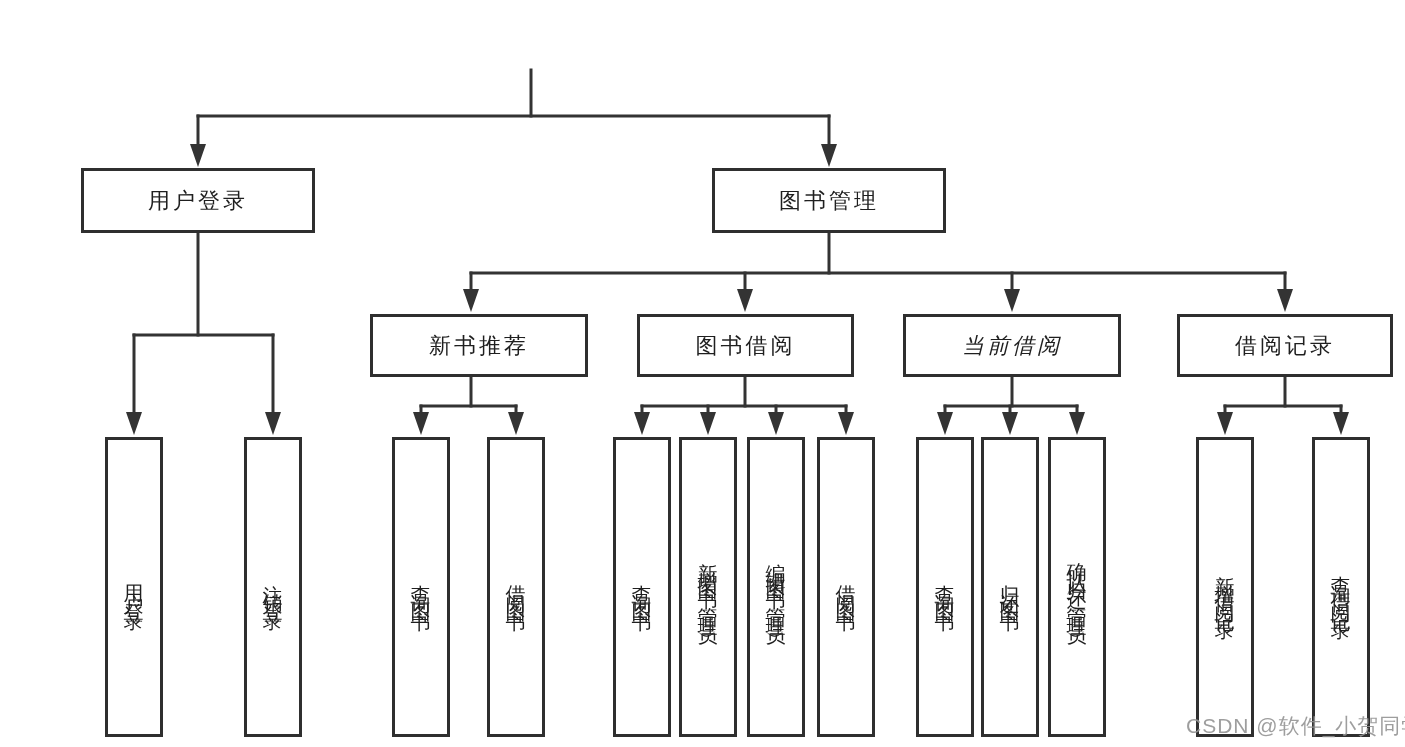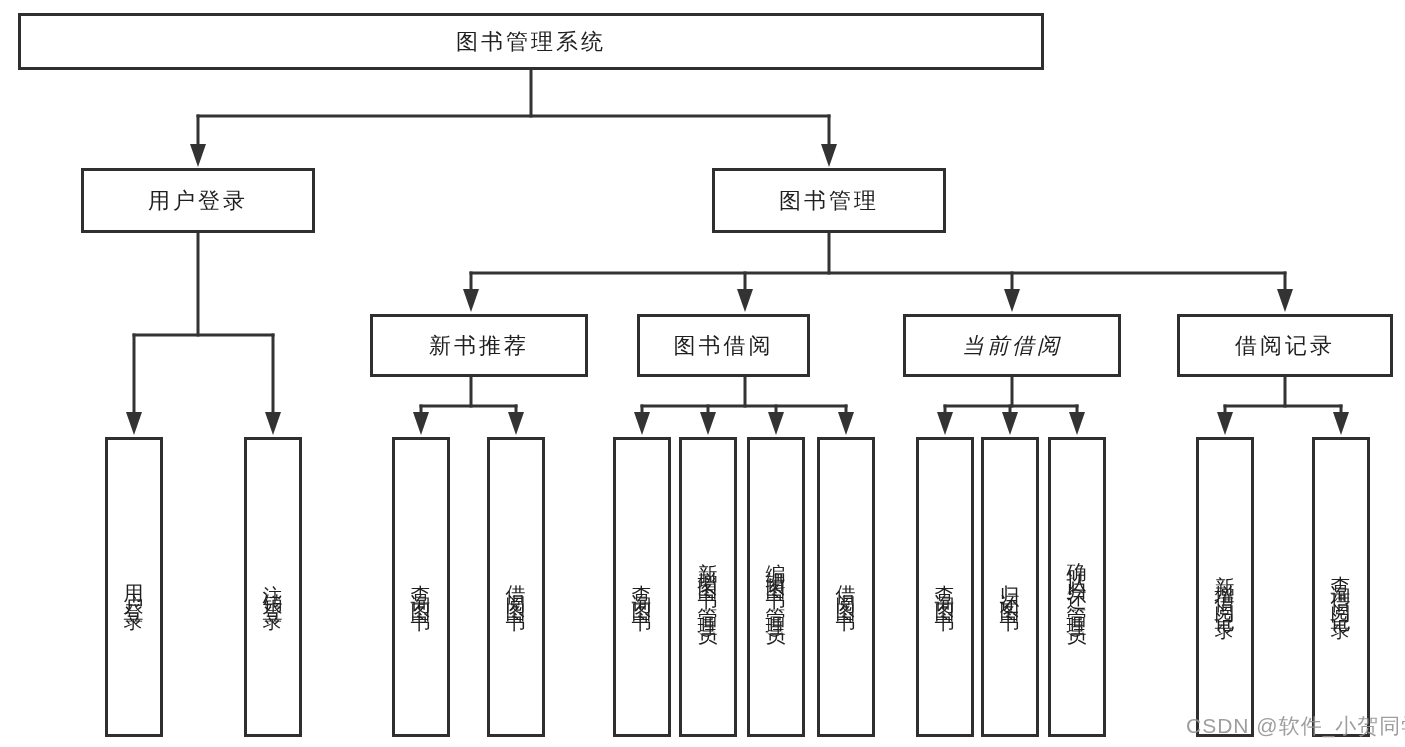--- a/index.html
+++ b/index.html
@@ -30,21 +30,21 @@
     color: #1f1f1f;
   }
 
   .hbox { font-size: 22px; letter-spacing: 3px; white-space: nowrap; }
 
   .root-box  { left: 18px;  top: 13px;  width: 1026px; height: 57px; }
   .b-user    { left: 81px;  top: 168px; width: 234px;  height: 65px; }
   .b-book    { left: 712px; top: 168px; width: 234px;  height: 65px; }
 
   .g-newbook { left: 362px;  top: 314px; width: 218px; height: 63px; margin-left: 8px; }
-  .g-borrow  { left: 637px;  top: 314px; width: 173px; height: 63px; }
+  .g-borrow  { left: 637px;  top: 314px; width: 217px; height: 63px; }
   .g-current { left: 903px;  top: 314px; width: 218px; height: 63px; font-style: italic; }
   .g-records { left: 1177px; top: 314px; width: 216px; height: 63px; }
 
   .leaf { top: 437px; width: 58px; height: 300px; }
   .leaf span {
     writing-mode: vertical-rl;
     text-orientation: mixed;
     font-size: 20px;
     letter-spacing: 9px;
     line-height: 1;
@@ -141,23 +141,20 @@
     <g stroke="#333333" stroke-width="3" fill="none" stroke-linecap="square">
       <path d="M1285 377 V406"></path>
       <path d="M1225 406 H1341"></path>
       <path d="M1225 406 V412"></path>
       <path d="M1341 406 V412"></path>
     </g>
     <polygon fill="#333333" points="1225,435 1217,412 1233,412"></polygon>
     <polygon fill="#333333" points="1341,435 1333,412 1349,412"></polygon>
   </svg>
 
-  <div class="box hbox root-box">
-    <span>图书管理系统</span>
-  </div>
 
   <div class="box hbox b-user">
     <span>用户登录</span>
   </div>
   <div class="box hbox b-book">
     <span>图书管理</span>
   </div>
 
   <div class="box hbox g-newbook">
     <span>新书推荐</span>

